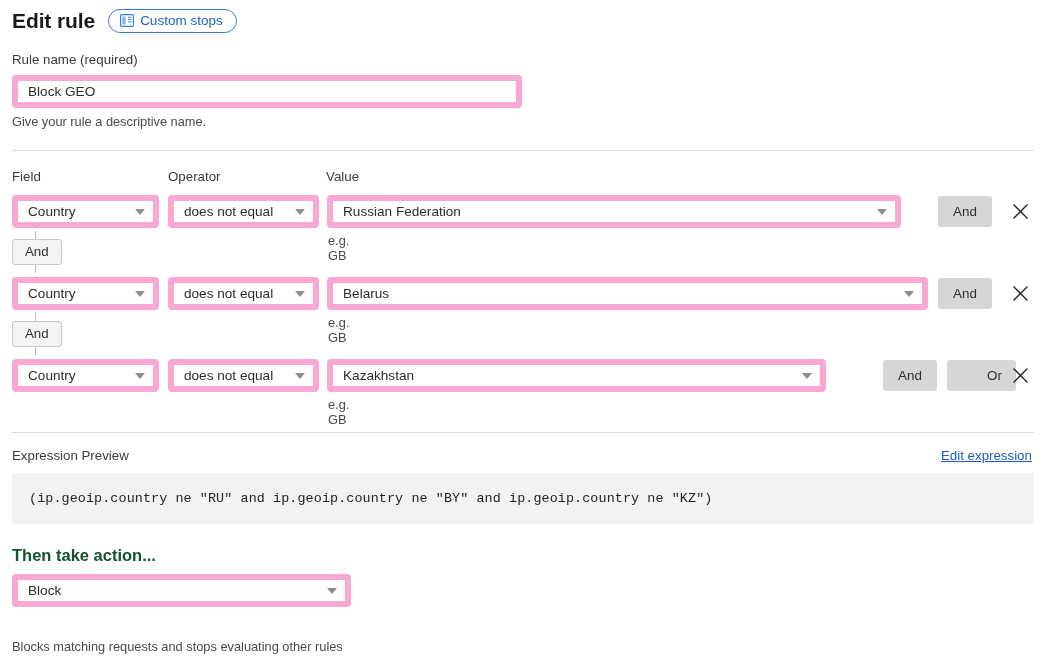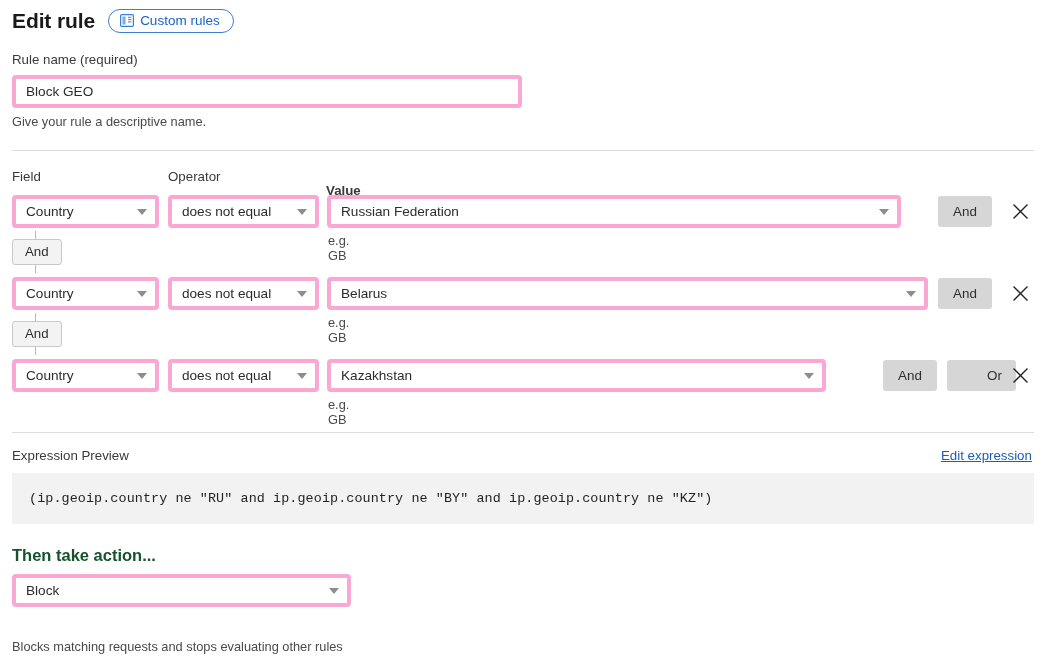--- a/index.html
+++ b/index.html
@@ -32,21 +32,21 @@
   .badge svg { display: block; }
 
   
   .field-label {
     font-size: 13.3px; color: #3a3a3a; line-height: 16px;
   }
   .hint {
     font-size: 12.8px; color: #4a4a4a; line-height: 15px;
   }
   .txt-input, .sel {
-    border: 4px solid #f9a8d4; border-radius: 4px;
+    border: 6px solid #f9a8d4; border-radius: 4px;
     background: #fff; height: 33px;
     display: flex; align-items: center;
     padding: 0 10px; font-size: 13.6px; color: #2c2c2c;
   }
   .sel { justify-content: space-between; padding-right: 8px; }
   .sel .val { overflow: hidden; white-space: nowrap; text-overflow: ellipsis; }
   .caret {
     width: 0; height: 0; flex: none;
     border-left: 5.5px solid transparent;
     border-right: 5.5px solid transparent;
@@ -117,35 +117,35 @@
     <div class="badge">
       <span>
         <svg width="14" height="13" viewBox="0 0 14 13">
           <rect x="0.6" y="0.6" width="12.8" height="11.8" rx="1.2" fill="none" stroke="#3b7fd4" stroke-width="1.2"></rect>
           <rect x="2.4" y="2.5" width="3.2" height="8" fill="#7fb0e8"></rect>
           <line x1="8" y1="3.3" x2="11.4" y2="3.3" stroke="#3b7fd4" stroke-width="1"></line>
           <line x1="8" y1="5.6" x2="11.4" y2="5.6" stroke="#3b7fd4" stroke-width="1"></line>
           <line x1="8" y1="7.9" x2="11.4" y2="7.9" stroke="#3b7fd4" stroke-width="1"></line>
         </svg>
       </span>
-      <span>Custom rules</span>
+      <span>Custom stops</span>
     </div>
   </div>
 
   <div class="field-label" style="position:absolute;left:12px;top:52px;">Rule name (required)</div>
   <div class="txt-input" style="position:absolute;left:12px;top:75px;width:510px;">
     <span>Block GEO</span>
   </div>
   <div class="hint" style="position:absolute;left:12px;top:114px;">Give your rule a descriptive name.</div>
 
   <div class="divider" style="top:150px;"></div>
 
   <div class="field-label col-head" style="left:12px;top:169px;">Field</div>
   <div class="field-label col-head" style="left:168px;top:169px;">Operator</div>
-  <div class="field-label col-head" style="left:326px;top:183px;font-weight:bold;">Value</div>
+  <div class="field-label col-head" style="left:326px;top:169px;">Value</div>
 
   <div class="cond-row" style="left:0;top:0;">
     <div class="sel" style="position:absolute;left:12px;top:195px;width:147px;">
       <span class="val">Country</span>
       <span class="caret"></span>
     </div>
     <div class="sel" style="position:absolute;left:168px;top:195px;width:151px;">
       <span class="val">does not equal</span>
       <span class="caret"></span>
     </div>

